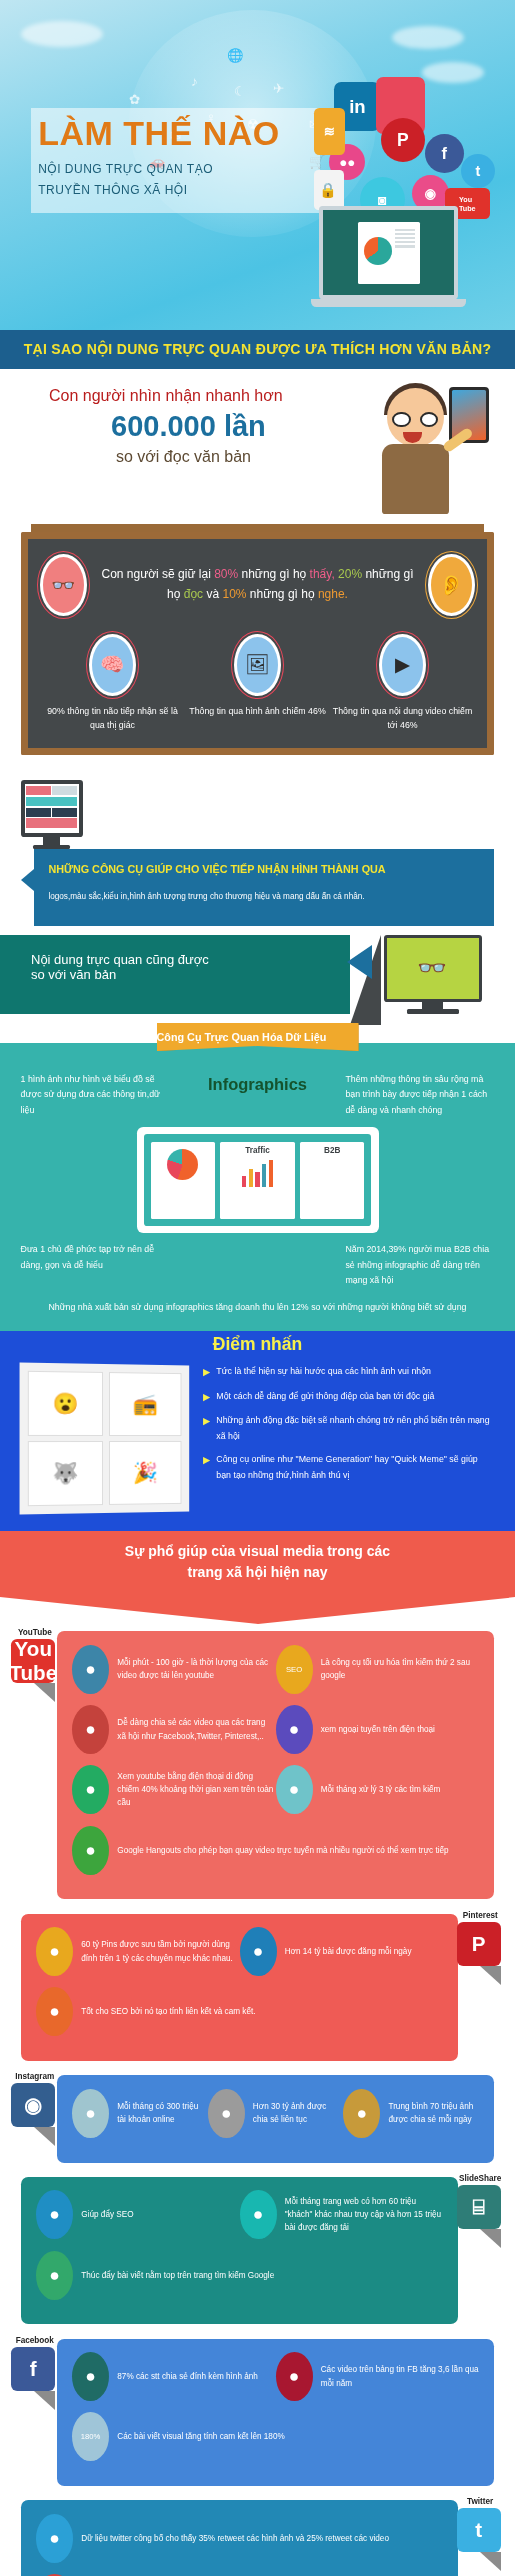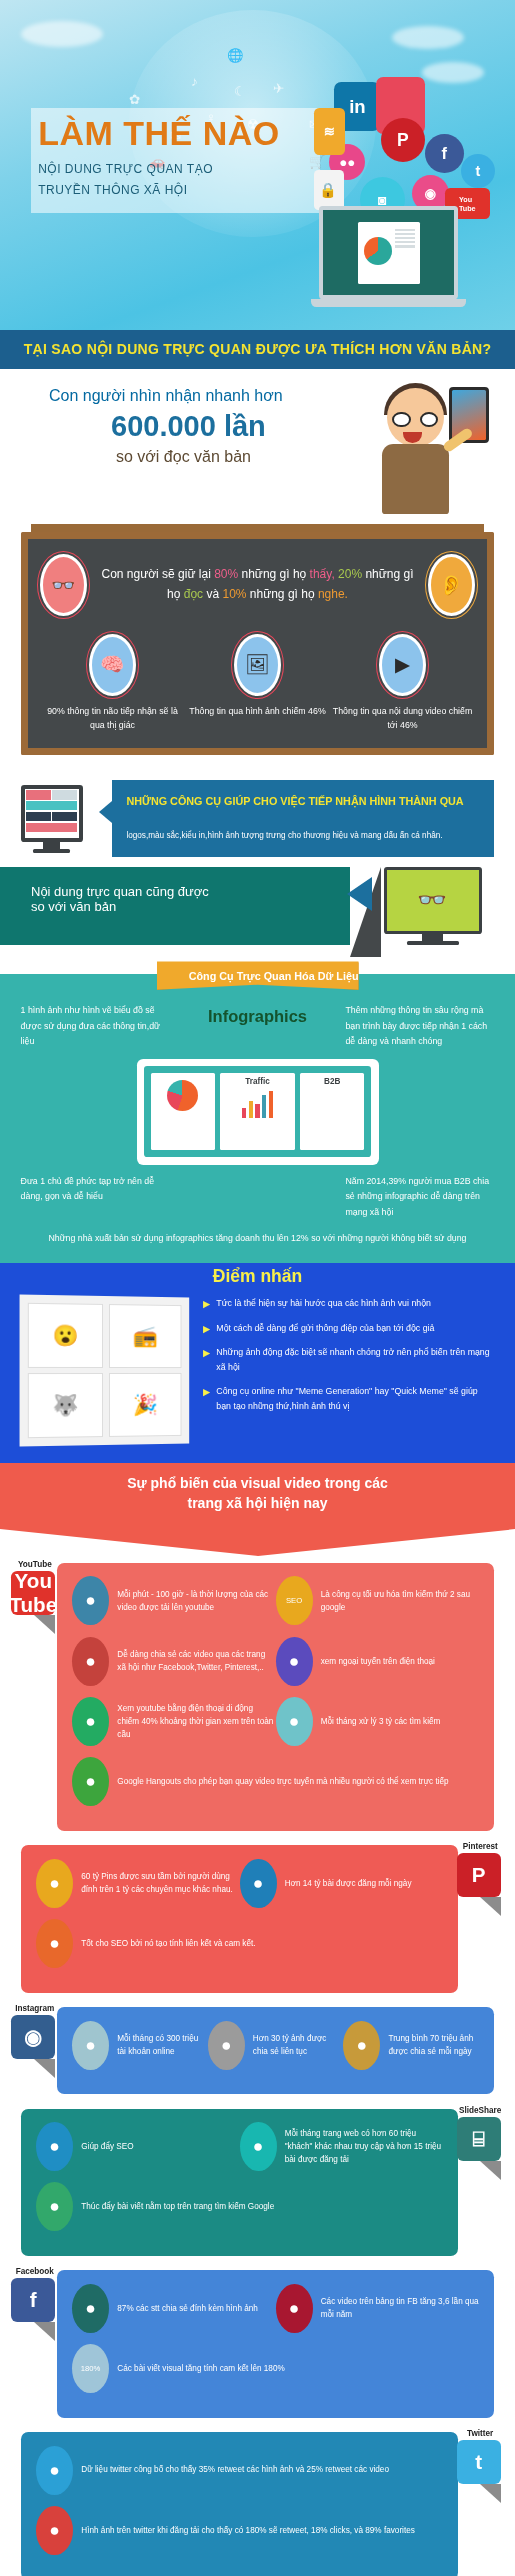--- a/index.html
+++ b/index.html
@@ -76,21 +76,21 @@
   }
   .banner-blue h2 {
     color: #f5e431; font-size: 14px; letter-spacing: 0.3px; text-transform: uppercase;
   }
 
   
   .why {
     background: #fff; padding: 18.5px 0 5.2px 0; position: relative; min-height: 155px;
   }
   .why-text { padding-left: 49px; width: 330px; }
-  .why-l1 { font-size: 16px; color: #0369a1; }
+  .why-l1 { font-size: 16px; color: #b91c1c; }
   .why-big { font-size: 29px; font-weight: bold; color: #1c6f9e; margin: 5.2px 0 5.2px 62px; }
   .why-l3 { font-size: 16px; color: #5d4a33; margin-left: 67px; }
   .guy {
     position: absolute; right: 36px; top: 14.4px; width: 113px; height: 129px;
   }
   .guy .head { position:absolute; left:20.6px; top:5.2px; width:57px; height:59px; background:#f6c89a; border-radius:50%; }
   .guy .hair { position:absolute; left:17.5px; top:0px; width:63px; height:32px; background:#4b3629; border-radius:32px 32px 0 0; }
   .guy .glasses { position:absolute; left:26px; top:29px; width:46px; height:15.5px; }
   .guy .glasses i { position:absolute; top:0; width:18.5px; height:15.5px; border:2.1px solid #2b2b2b; border-radius:50%; background:#fff; }
   .guy .glasses i:first-child{left:0;} .guy .glasses i:last-child{right:0;}
@@ -120,37 +120,37 @@
   .chip .glyph { font-size: 19.6px; color:#2b2b2b; }
   .board-head-text {
     flex:1; text-align:center; color:#fff; font-size:12px; line-height:1.65;
   }
   .board-bottom { display:flex; margin-top: 17.5px; }
   .board-col { flex:1; text-align:center; }
   .board-col .chip { margin: 0 auto 8.2px auto; }
   .board-col p { color:#fff; font-size:8.8px; line-height:1.6; }
 
   
-  .callout-row { display:flex; align-items:center; padding: 12.4px 20.6px 5.2px 20.6px; gap: 16px; }
+  .callout-row { display:flex; padding: 12.4px 20.6px 5.2px 20.6px; gap: 0; flex-direction: column; }
   .monitor { flex:0 0 auto; width:62px; }
   .monitor .mscreen{ width:62px;height:57px;background:#3b4043;border-radius:3.1px;padding:4.1px;}
   .monitor .inner{ width:100%;height:100%;background:#fff;display:grid;grid-template-columns:1fr 1fr;grid-auto-rows:9.3px;gap:1.5px;padding:1.5px;}
   .monitor .stand{width:17.5px;height:7.2px;background:#3b4043;margin:0 auto;}
   .monitor .foot{width:37px;height:4.1px;background:#3b4043;margin:0 auto;border-radius:1.5px;}
   .speech-blue {
     position:relative; flex:1; margin-left:13.4px; background:#1c6f9e; color:#fff;
     padding:13.4px 14.4px; min-height:77px;
   }
   .speech-blue::before {
     content:""; position:absolute; left:-13.4px; top:20.6px;
     border:6.7px solid transparent; border-right-color:#1c6f9e; border-left:0;
     border-width: 11.3px 13.4px 11.3px 0;
   }
   .speech-blue h3 { color:#f5e431; font-size:10.8px; line-height:1.35; text-transform:uppercase; }
-  .speech-blue p { margin-top:21px; font-size:8.2px; line-height:1.6; }
+  .speech-blue p { margin-top:13px; font-size:8.2px; line-height:1.6; }
 
   
   .share3 { display:flex; position:relative; margin-top:4.1px; }
   .share3 .dark {
     flex:1; background:#0f766e; color:#fff; padding:17.5px 20.6px 17.5px 31px; position:relative;
   }
   .share3 .dark::after{
     content:""; position:absolute; right:-31px; top:0; border-style:solid;
     border-width:0 0 90px 31px; border-color:transparent transparent #44484a transparent;
   }
@@ -165,22 +165,22 @@
   .greenmon { width:98px; }
   .greenmon .gscreen{width:98px;height:67px;background:#b6d442;border:3.6px solid #3b4043;border-radius:3.1px;
     display:flex;align-items:center;justify-content:center;}
   .greenmon .gstand{width:20.6px;height:7.2px;background:#3b4043;margin:0 auto;}
   .greenmon .gfoot{width:52px;height:4.6px;background:#3b4043;margin:0 auto;border-radius:1.5px;}
   .greenmon .specs{font-size:24px;color:#3b4043;}
 
   
   .ribbon-wrap { position:relative; height:29px; }
   .ribbon {
-    position:absolute; left:50%; transform:translateX(-50%); top:16px;
-    width:202px; background:#f0a92c; color:#fff; text-align:right;
+    position:absolute; left:50%; transform:translateX(-50%); top:9px;
+    width:202px; background:#f0a92c; color:#fff; text-align:left;
     padding:8.2px 0; font-size:10.8px; font-weight:bold; z-index:3;
     clip-path: polygon(0 0,100% 0,100% 100%,50% 82%,0 100%);
     box-shadow: 0 1.5px 0 #b87c18;
   }
   .teal { background:#36b3ac; padding: 29px 20.6px 15.5px 20.6px; position:relative; }
   .teal .top-cols { display:flex; justify-content:flex-start; align-items:flex-start; }
   .teal .sidecol { width: 149px; color:#fff; font-size:8.8px; line-height:1.75; }
   .teal .sidecol.right { text-align:left; }
   .teal h3.info-title { color:#14532d; font-size:16.5px; font-weight:bold; text-align:center; flex:1; margin-top:3.1px; }
   .teal .screen-art {
@@ -478,21 +478,21 @@
           </li>
         <li>
             <span class="bullet">▶</span>
             <span>Công cụ online như "Meme Generation" hay "Quick Meme" sẽ giúp bạn tạo những thứ,hình ảnh thú vị</span>
           </li>
       </ul>
     </div>
   </section>
 
   <div class="red-banner">
-    <div>Sự phổ biến của visual video trong các</div>
+    <div>Sự phổ giúp của visual media trong các</div>
     <div>trang xã hội hiện nay</div>
   </div>
 
   <div class="red-wrap">
     <div id="platform-cards">
         <div class="card-block">
           <div class="card-body" style="background: rgb(239, 106, 98); margin-left: 36px;">
             <div class="pgrid">
               <div class="pitem">
                 <div class="oval" style="background: rgb(61, 133, 168);">●</div>

